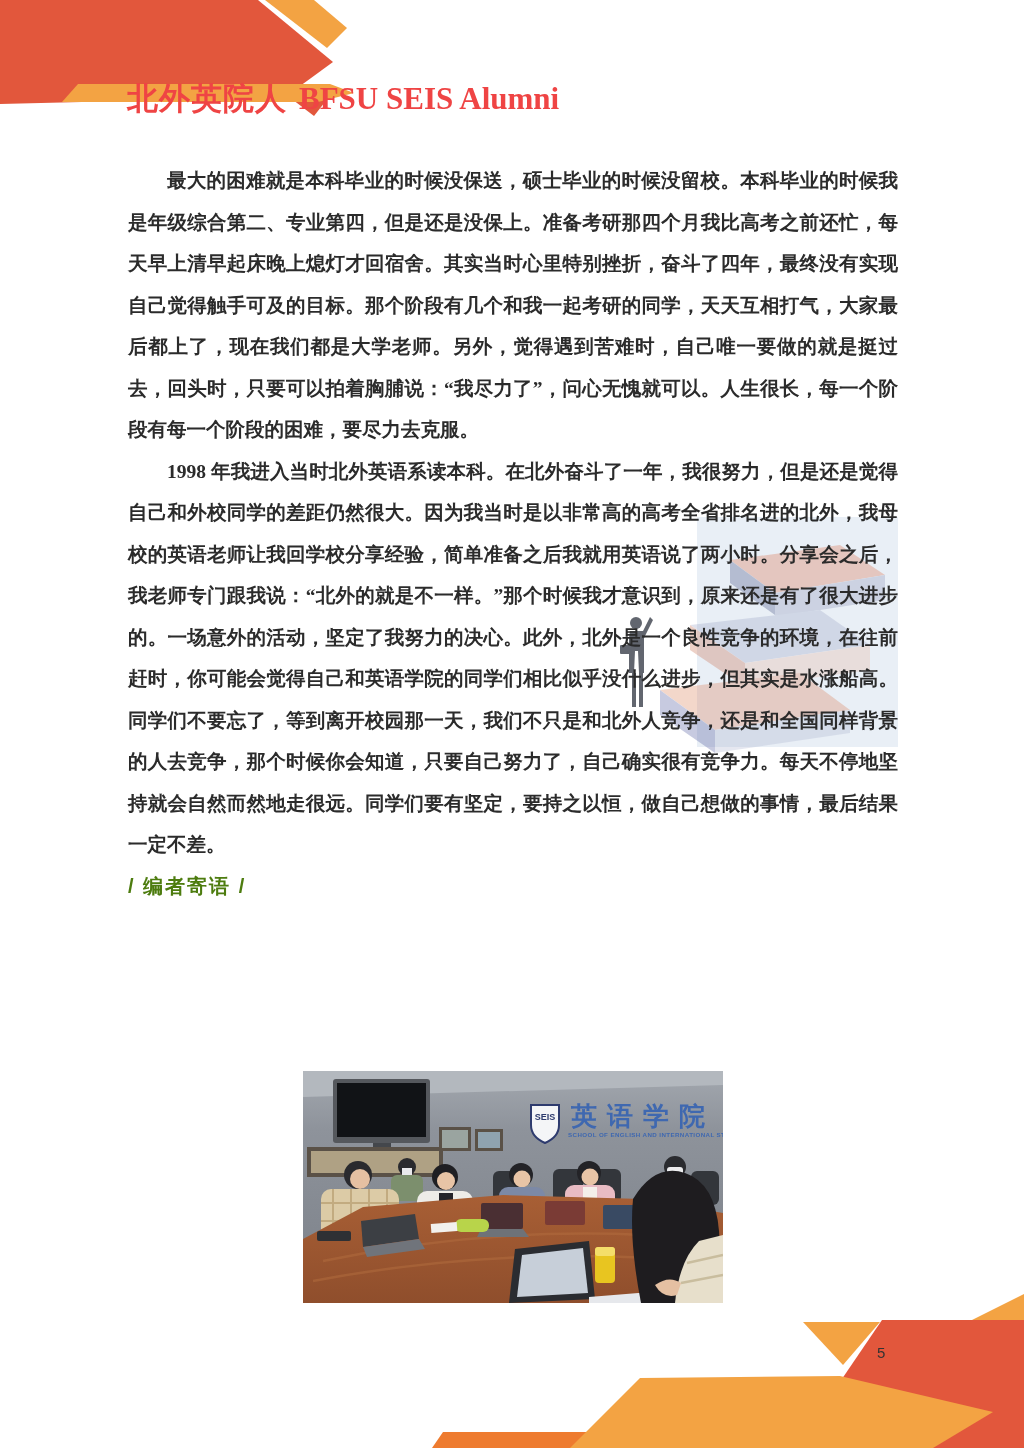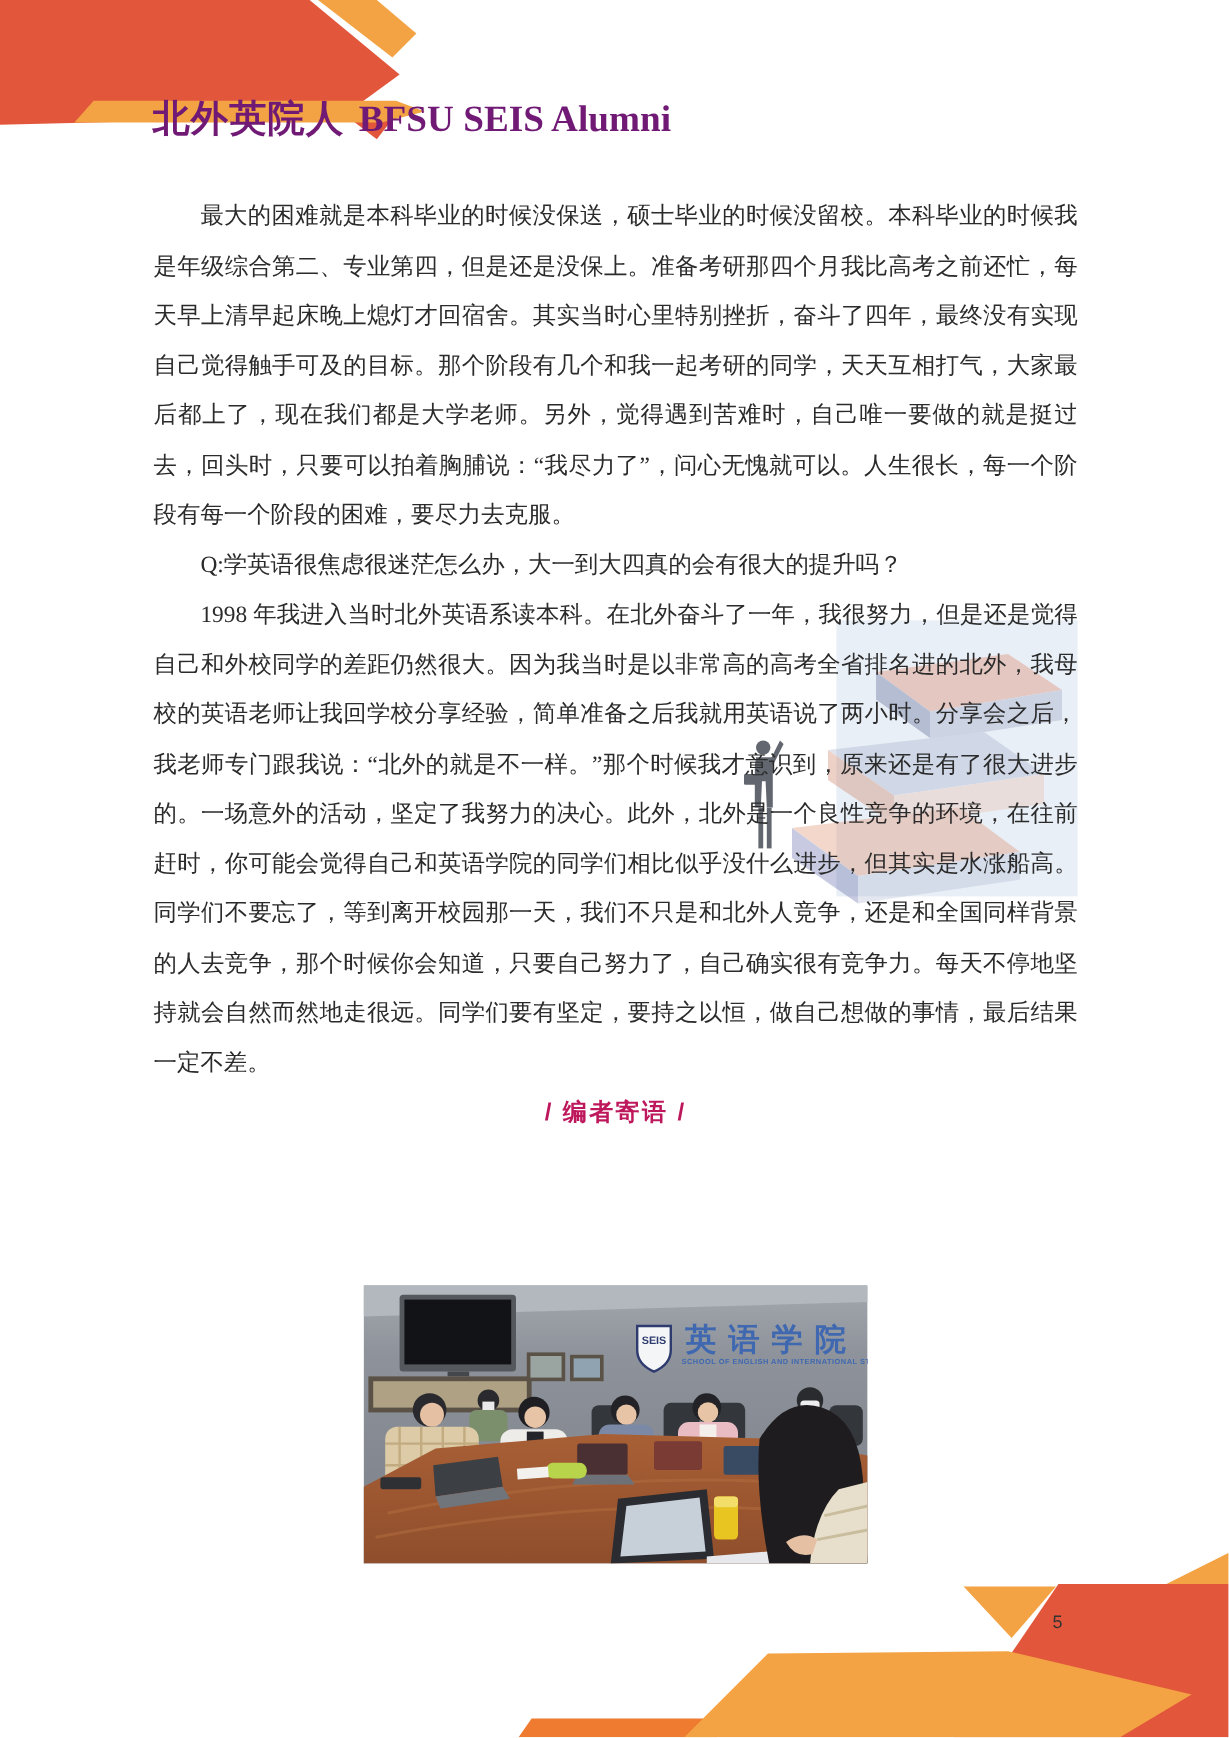--- a/index.html
+++ b/index.html
@@ -10,38 +10,38 @@
     background:#ffffff;
     overflow:hidden;
     font-family:"Liberation Serif","DejaVu Serif",serif;
     color:#2b2b2b;
   }
   
   .top-deco{position:absolute;top:0;left:0;width:380px;height:130px;z-index:1;}
   .page-title{
     position:absolute;left:127px;top:78px;z-index:3;
     font-size:31px;font-weight:bold;white-space:nowrap;
-    color:#701a75;
+    color:#ef4444;
   }
   .page-title .cn{font-family:"Liberation Sans","DejaVu Sans",sans-serif;font-weight:bold;letter-spacing:1px;}
   .page-title .en{font-family:"Liberation Serif","DejaVu Serif",serif;font-weight:bold;margin-left:12px;}
   
   .watermark{position:absolute;left:540px;top:505px;width:384px;height:255px;z-index:0;}
   
   .article{
     position:absolute;left:128px;top:160px;width:770px;z-index:2;
     font-size:19.5px;line-height:41.5px;
     text-align:justify;
   }
-  .article p{margin:0;text-indent:2em;}
+  .article p{margin:0;text-indent:2em;font-weight:bold;}
   .section-heading{
     margin:9px 0 9px 0;
-    text-align:center;text-indent:0 !important;
+    text-indent:0 !important;
     font-family:"Liberation Sans","DejaVu Sans",sans-serif;
-    font-weight:bold;font-size:20px;color:#be185d;letter-spacing:2px;
+    font-weight:bold;font-size:20px;color:#4d7c0f;letter-spacing:2px;
   }
   
   .photo{position:absolute;left:303px;top:1071px;width:420px;height:232px;z-index:2;}
   
   .bottom-deco{position:absolute;left:0;bottom:0;width:1024px;height:200px;z-index:1;}
   .page-number{
     position:absolute;left:877px;top:1344px;z-index:3;
     font-family:"Liberation Sans","DejaVu Sans",sans-serif;
     font-size:15px;color:#333333;
   }
@@ -83,21 +83,20 @@
       <circle cx="96" cy="118" r="6"></circle>
       <path d="M90,126 L103,126 L110,112 L113,115 L104,133 L104,168 L99,168 L98,146 L95,146 L94,168 L89,168 L89,133 Z"></path>
       <rect x="80" y="140" width="10" height="9" rx="1"></rect>
       <rect x="92" y="168" width="4" height="34"></rect>
       <rect x="99" y="168" width="4" height="34"></rect>
     </g>
   </svg>
 
   <div class="article">
     <p>最大的困难就是本科毕业的时候没保送，硕士毕业的时候没留校。本科毕业的时候我是年级综合第二、专业第四，但是还是没保上。准备考研那四个月我比高考之前还忙，每天早上清早起床晚上熄灯才回宿舍。其实当时心里特别挫折，奋斗了四年，最终没有实现自己觉得触手可及的目标。那个阶段有几个和我一起考研的同学，天天互相打气，大家最后都上了，现在我们都是大学老师。另外，觉得遇到苦难时，自己唯一要做的就是挺过去，回头时，只要可以拍着胸脯说：“我尽力了”，问心无愧就可以。人生很长，每一个阶段有每一个阶段的困难，要尽力去克服。</p>
-    <p>Q:学英语很焦虑很迷茫怎么办，大一到大四真的会有很大的提升吗？</p>
     <p>1998 年我进入当时北外英语系读本科。在北外奋斗了一年，我很努力，但是还是觉得自己和外校同学的差距仍然很大。因为我当时是以非常高的高考全省排名进的北外，我母校的英语老师让我回学校分享经验，简单准备之后我就用英语说了两小时。分享会之后，我老师专门跟我说：“北外的就是不一样。”那个时候我才意识到，原来还是有了很大进步的。一场意外的活动，坚定了我努力的决心。此外，北外是一个良性竞争的环境，在往前赶时，你可能会觉得自己和英语学院的同学们相比似乎没什么进步，但其实是水涨船高。同学们不要忘了，等到离开校园那一天，我们不只是和北外人竞争，还是和全国同样背景的人去竞争，那个时候你会知道，只要自己努力了，自己确实很有竞争力。每天不停地坚持就会自然而然地走很远。同学们要有坚定，要持之以恒，做自己想做的事情，最后结果一定不差。</p>
     <p class="section-heading">/ 编者寄语 /</p>
   </div>
 
   <svg class="photo" viewBox="0 0 420 232" aria-hidden="false">
     <defs>
       <linearGradient id="wall" x1="0" y1="0" x2="0" y2="1">
         <stop offset="0" stop-color="#A3A8AF"></stop>
         <stop offset="0.25" stop-color="#8E939B"></stop>
         <stop offset="1" stop-color="#7B8088"></stop>

